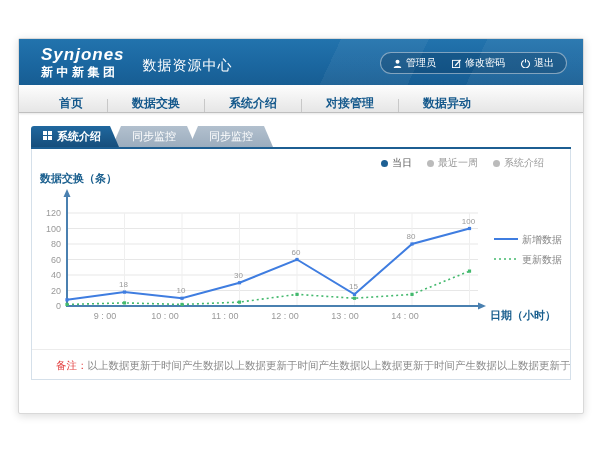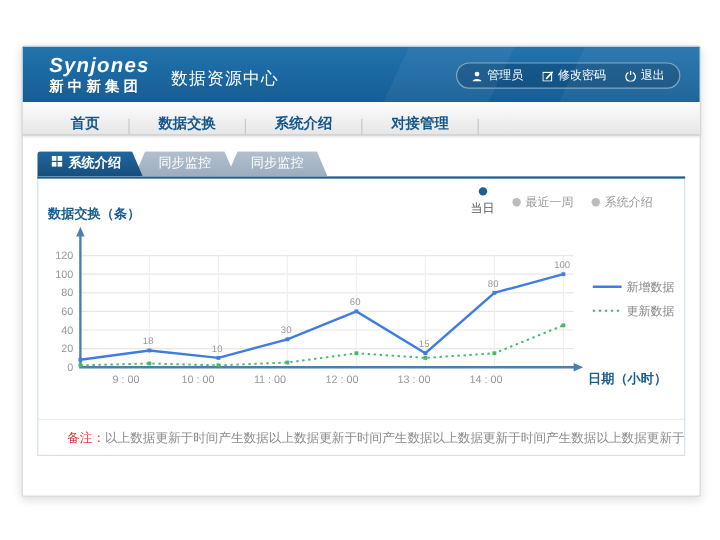--- a/index.html
+++ b/index.html
@@ -61,21 +61,21 @@
     padding:0 20px;margin-left:-7px;border-radius:3px 3px 0 0;
     clip-path:polygon(9px 0,calc(100% - 9px) 0,100% 100%,0 100%);
     z-index:1;
   }
   .tab-rule{height:2px;background:#1c5e92;}
   
   .panel{position:relative;height:230px;border:1px solid #d5e0ea;border-top:none;background:#fff;}
   .range-legend{position:absolute;top:7px;right:26px;display:flex;gap:15px;z-index:3;}
   .range-opt{display:flex;align-items:center;gap:4px;font-size:10px;color:#999;cursor:pointer;white-space:nowrap;}
   .range-opt .dot{width:7px;height:7px;border-radius:50%;background:#bbbbbb;}
-  .range-opt.selected{color:#555;flex-direction:column;}
+  .range-opt.selected{color:#555;}
   .range-opt.selected .dot{background:#1d5f93;}
   #chart{position:absolute;left:0;top:0;}
   .note{
     position:absolute;left:0;right:0;top:200px;height:29px;
     border-top:1px solid #ececec;padding:9px 24px 0 24px;box-sizing:border-box;
     font-size:10.5px;line-height:1.2;white-space:nowrap;overflow:hidden;
   }
   .note-label{color:#e23b3b;}
   .note-text{color:#8b8b8b;}
 </style>
@@ -125,20 +125,21 @@
 
     <nav class="mainnav" id="nav">
         <span class="nav-item">首页</span>
         <span class="nav-sep"></span>
         <span class="nav-item">数据交换</span>
         <span class="nav-sep"></span>
         <span class="nav-item">系统介绍</span>
         <span class="nav-sep"></span>
         <span class="nav-item">对接管理</span>
         <span class="nav-sep"></span>
+        <span class="nav-item">数据异动</span>
       </nav>
 
     <div class="content">
       <div class="tabs" id="tabs">
           <div class="tab active">
             <span><svg width="9" height="9" viewBox="0 0 9 9">
                 <rect x="0" y="0" width="4" height="4" fill="#fff"></rect>
                 <rect x="5" y="0" width="4" height="4" fill="#fff"></rect>
                 <rect x="0" y="5" width="4" height="4" fill="#fff"></rect>
                 <rect x="5" y="5" width="4" height="4" fill="#fff"></rect>

